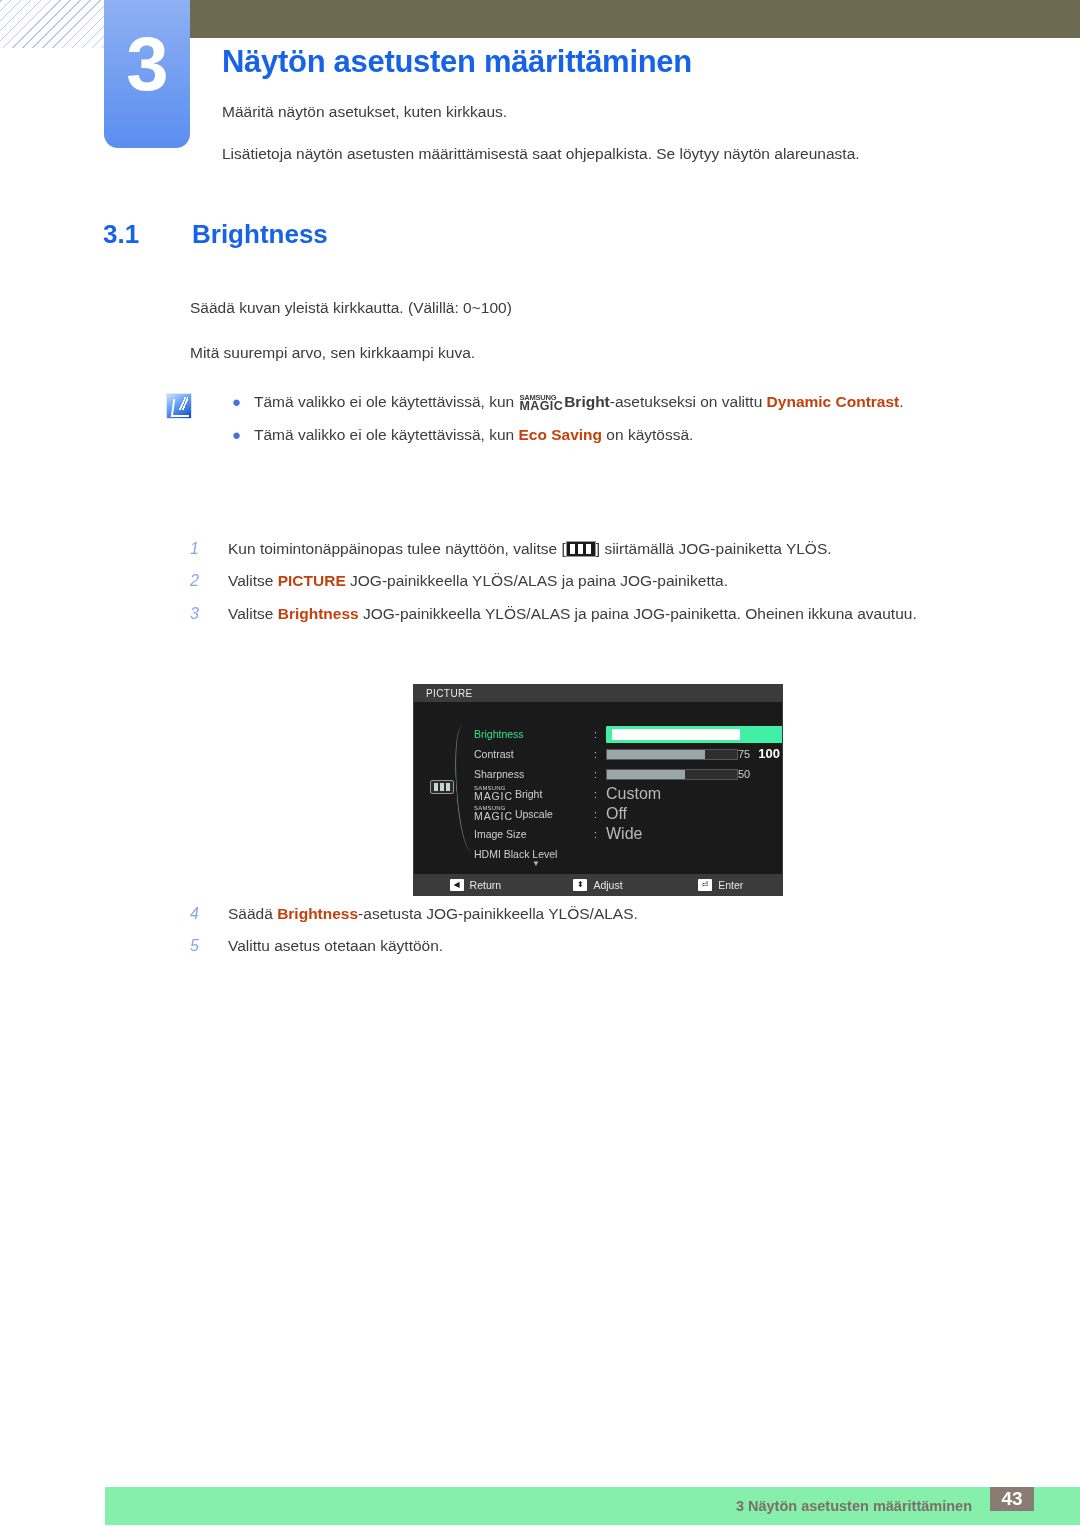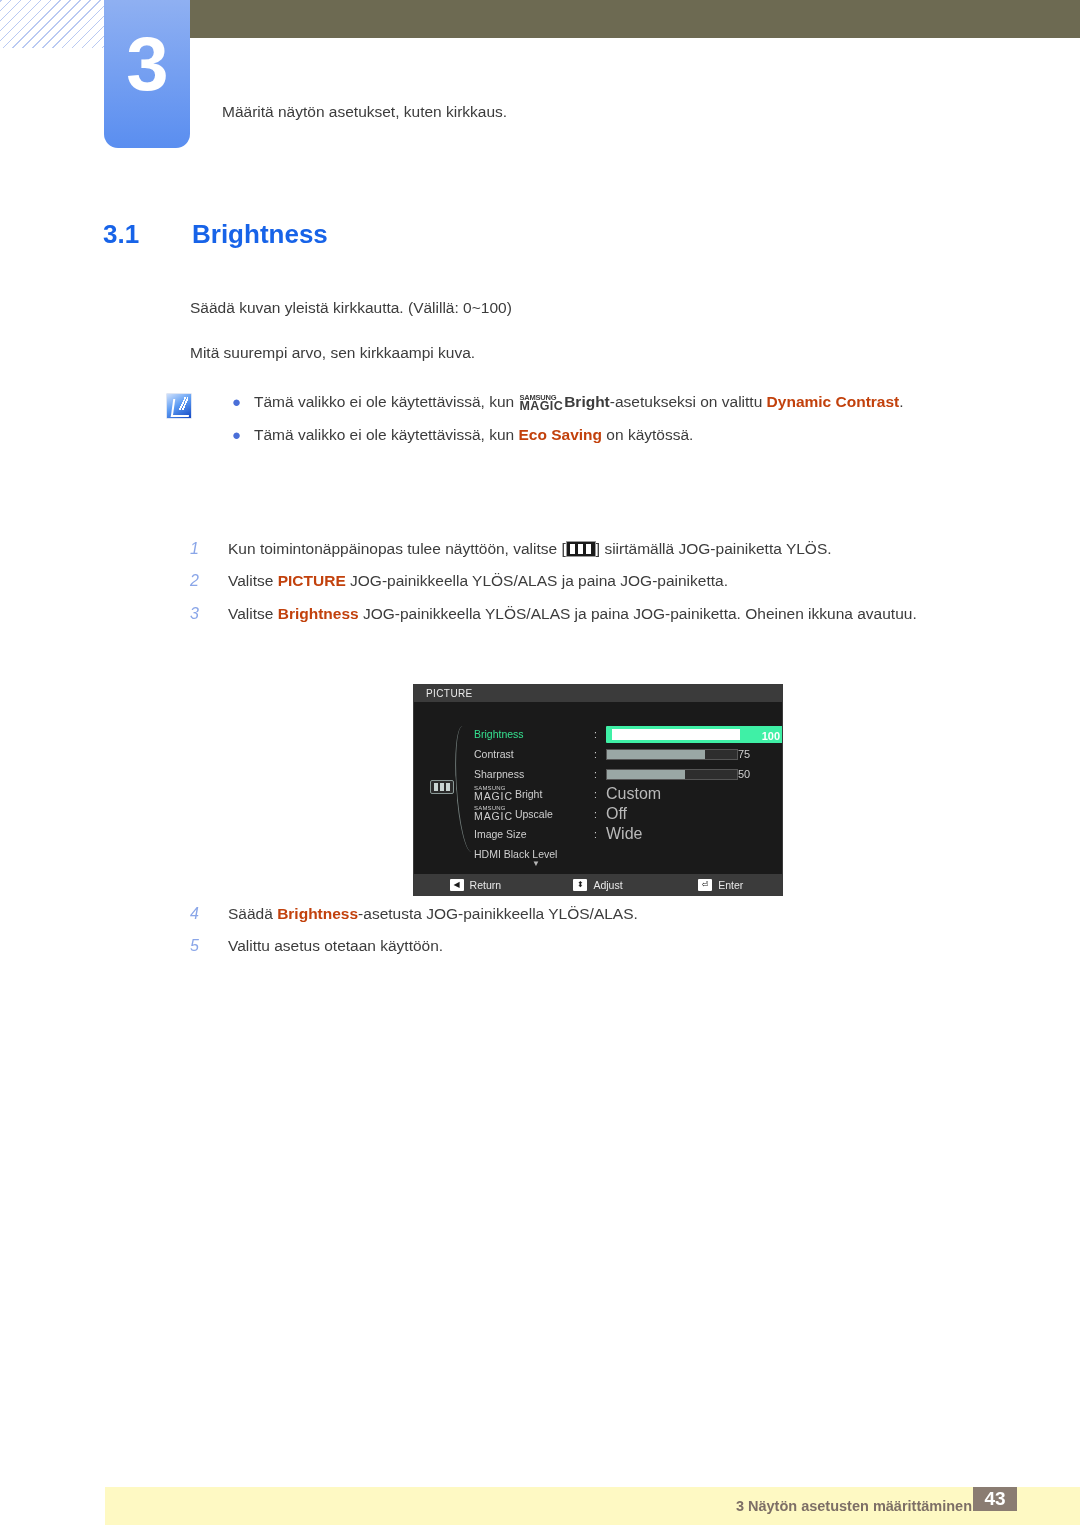--- a/index.html
+++ b/index.html
@@ -325,23 +325,23 @@
     border-radius: 1px;
   }
   .hl-box .hl-track {
     position: absolute;
     left: 6px; top: 3px;
     width: 128px; height: 11px;
     background: #ffffff;
   }
   .hl-box .hl-num {
     position: absolute;
-    right: 8px; top: 4px;
+    right: 8px; top: 20px;
     color: #ffffff;
-    font-size: 11px;
+    font-size: 13px;
     font-weight: bold;
   }
 
   .smagic-osd { display: inline-block; line-height: 0.95; vertical-align: -2px; }
   .smagic-osd .s1 { display: block; font-size: 6px; letter-spacing: 0.2px; color: #cfcfcf; }
   .smagic-osd .s2 { display: block; font-size: 10.5px; letter-spacing: 0.9px; color: #cfcfcf; }
   .smagic-osd-wrap { white-space: nowrap; }
   .smagic-osd-wrap .suffix { font-size: 10.5px; color: #cfcfcf; margin-left: 2px; }
 
   .osd-arrow {
@@ -376,33 +376,33 @@
     font-size: 8px;
     border-radius: 1px;
     line-height: 1;
   }
 
   
   .footer {
     position: absolute;
     left: 105px; top: 1487px;
     width: 975px; height: 38px;
-    background: #fef9c3;
+    background: #86efac;
   }
   .footer-text {
     position: absolute;
     right: 108px; top: 11px;
     font-size: 14.5px;
     font-weight: bold;
     color: #7d6f66;
     white-space: nowrap;
   }
   .footer-page {
     position: absolute;
-    right: 63px; top: 0;
+    right: 46px; top: 0;
     width: 44px; height: 24px;
     background: #8a7c72;
     color: #ffffff;
     font-size: 19px;
     font-weight: bold;
     display: flex;
     align-items: center;
     justify-content: center;
     text-align: right;
   }
@@ -412,21 +412,23 @@
 
 <div class="page">
 
   <div class="hatch"></div>
   <div class="olive-bar"></div>
 
   <div class="chap-tab">
     <span class="num">3</span>
   </div>
 
+  <div class="chap-title">Näytön asetusten määrittäminen</div>
   <div class="chap-sub1">Määritä näytön asetukset, kuten kirkkaus.</div>
+  <div class="chap-sub2">Lisätietoja näytön asetusten määrittämisestä saat ohjepalkista. Se löytyy näytön alareunasta.</div>
 
   <div class="sec-head">
     <span class="sec-no">3.1</span>
     <span>Brightness</span>
   </div>
 
   <div class="para p1">Säädä kuvan yleistä kirkkautta. (Välillä: 0~100)</div>
   <div class="para p2">Mitä suurempi arvo, sen kirkkaampi kuva.</div>
 
   <div class="note-icon"></div>

